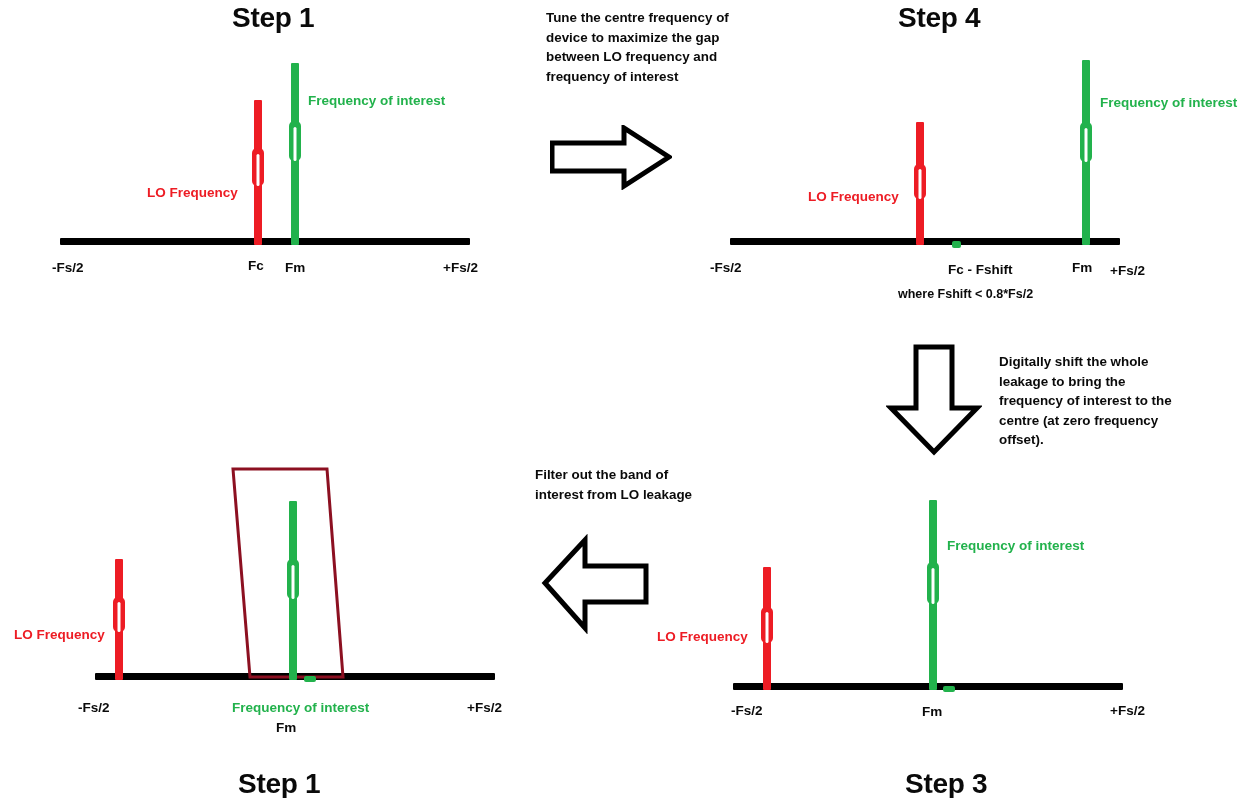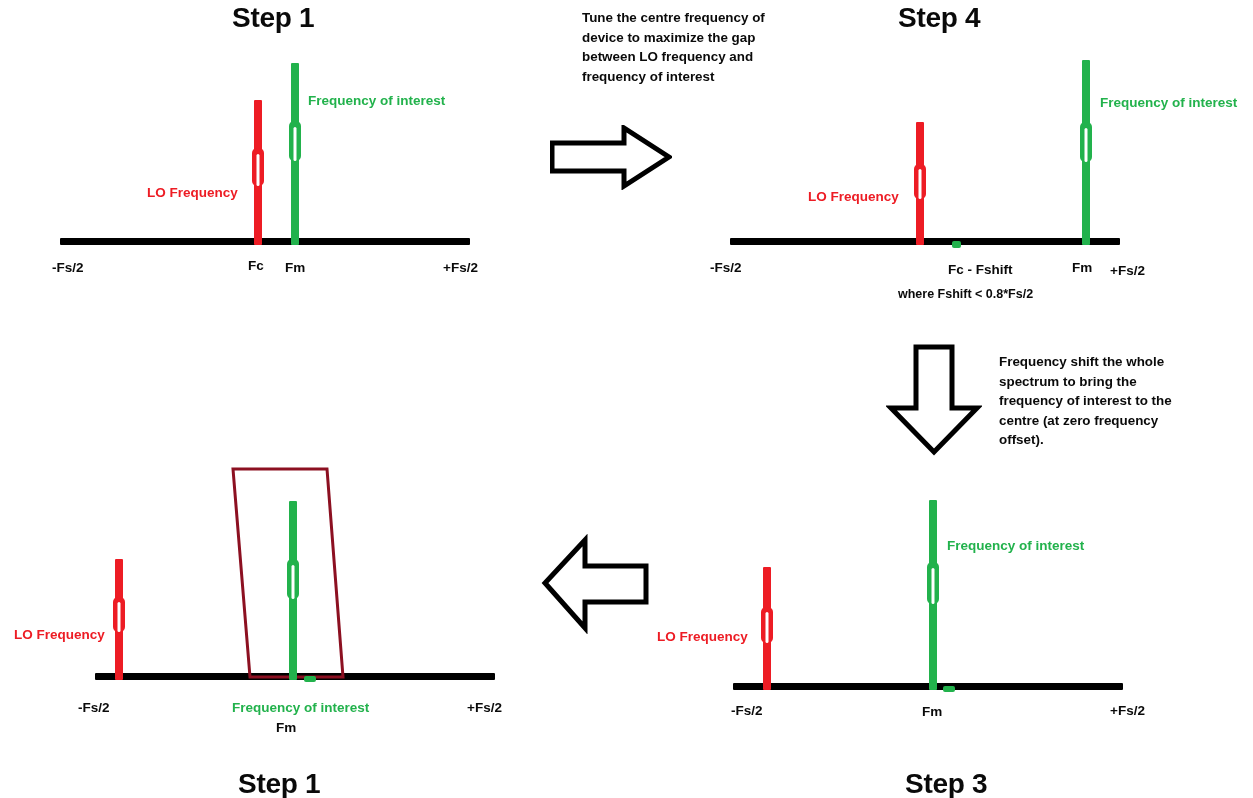--- a/index.html
+++ b/index.html
@@ -133,21 +133,21 @@
   </div>
 
   <div class="abs lbl green" style="left:308px; top:93px;">Frequency of interest</div>
   <div class="abs lbl red" style="left:147px; top:185px;">LO Frequency</div>
 
   <div class="abs lbl tick" style="left:52px; top:260px;">-Fs/2</div>
   <div class="abs lbl tick" style="left:248px; top:258px;">Fc</div>
   <div class="abs lbl tick" style="left:285px; top:260px;">Fm</div>
   <div class="abs lbl tick" style="left:443px; top:260px;">+Fs/2</div>
 
-  <div class="abs note" style="left:546px; top:8px; width:200px;margin-left:36px;">Tune the centre frequency of device to maximize the gap between LO frequency and frequency of interest</div>
+  <div class="abs note" style="left:546px; top:8px; width:200px;">Tune the centre frequency of device to maximize the gap between LO frequency and frequency of interest</div>
 
   <div class="abs arrow" style="left:550px; top:125px;">
     <svg width="122" height="65" viewBox="0 0 122 65">
       <polygon points="2,18 74,18 74,3 119,32 74,61 74,46 2,46" fill="#ffffff" stroke="#000000" stroke-width="5" stroke-linejoin="miter"></polygon>
     </svg>
   </div>
 
   <div class="abs step-title" style="left:898px; top:2px;">Step 4</div>
 
   <div class="abs axis" style="left:730px; top:238px; width:390px;"></div>
@@ -176,21 +176,21 @@
   <div class="abs lbl tick" style="left:1072px; top:260px;">Fm</div>
   <div class="abs lbl tick" style="left:1110px; top:263px;">+Fs/2</div>
   <div class="abs lbl sub" style="left:898px; top:287px;">where Fshift &lt; 0.8*Fs/2</div>
 
   <div class="abs arrow" style="left:886px; top:344px;">
     <svg width="96" height="112" viewBox="0 0 96 112">
       <polygon points="30,3 66,3 66,64 91,64 48,108 5,64 30,64" fill="#ffffff" stroke="#000000" stroke-width="5" stroke-linejoin="miter"></polygon>
     </svg>
   </div>
 
-  <div class="abs note" style="left:999px; top:352px; width:186px;">Frequency shift the whole spectrum to bring the frequency of interest to the centre (at zero frequency offset).</div>
+  <div class="abs note" style="left:999px; top:352px; width:186px;">Digitally shift the whole leakage to bring the frequency of interest to the centre (at zero frequency offset).</div>
 
   <div class="abs step-title" style="left:905px; top:768px;">Step 3</div>
 
   <div class="abs axis" style="left:733px; top:683px; width:390px;"></div>
 
   <div class="spike red" style="left:760px; top:567px; bottom:auto; height:123px; width:14px;">
     <div class="stem" style="height:123px;"></div>
     <div class="tip" style="top:0px; height:34px;"></div>
     <div class="bulge" style="top:40px; height:36px;"></div>
     <div class="hollow" style="top:45px; height:31px;"></div>
@@ -205,20 +205,21 @@
 
   <div class="nub" style="left:943px; top:686px; width:12px; height:6px;"></div>
 
   <div class="abs lbl green" style="left:947px; top:538px;">Frequency of interest</div>
   <div class="abs lbl red" style="left:657px; top:629px;">LO Frequency</div>
 
   <div class="abs lbl tick" style="left:731px; top:703px;">-Fs/2</div>
   <div class="abs lbl tick" style="left:922px; top:704px;">Fm</div>
   <div class="abs lbl tick" style="left:1110px; top:703px;">+Fs/2</div>
 
+  <div class="abs note" style="left:535px; top:465px; width:162px;">Filter out the band of interest from LO leakage</div>
 
   <div class="abs arrow" style="left:540px; top:534px;">
     <svg width="110" height="100" viewBox="0 0 110 100">
       <polygon points="106,32 45,32 45,6 5,49 45,94 45,68 106,68" fill="#ffffff" stroke="#000000" stroke-width="5" stroke-linejoin="miter"></polygon>
     </svg>
   </div>
 
   <div class="abs step-title" style="left:238px; top:768px;">Step 1</div>
 
   <div class="abs axis" style="left:95px; top:673px; width:400px;"></div>

